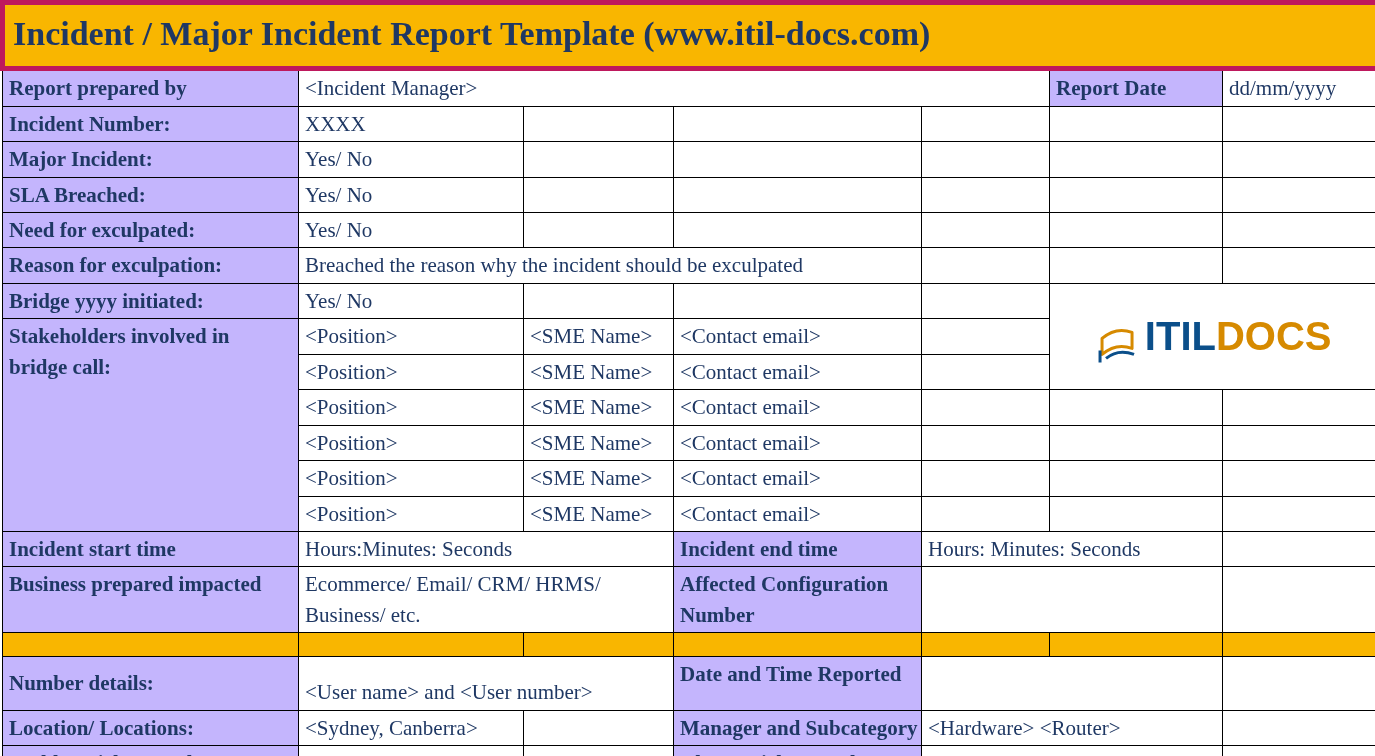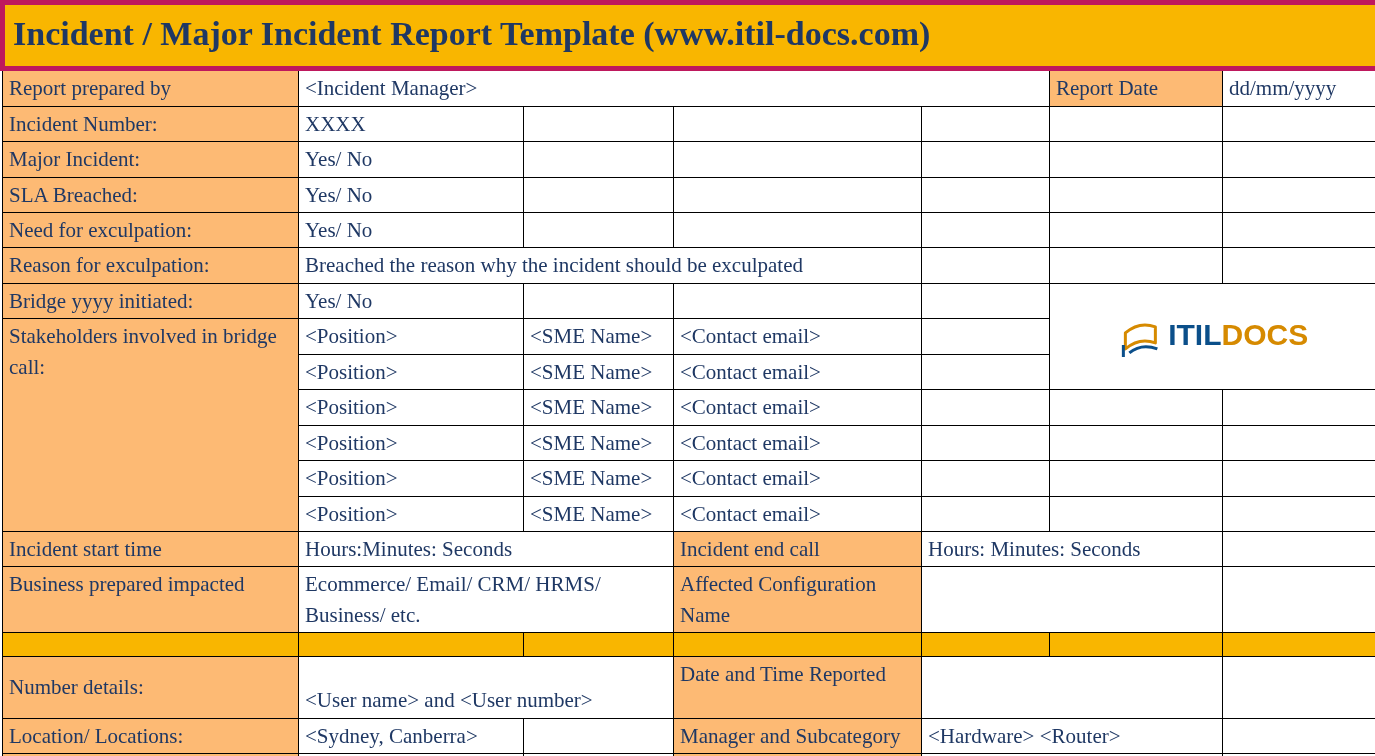--- a/index.html
+++ b/index.html
@@ -31,22 +31,22 @@
   .title-row td {
     background: #f9b600;
     font-size: 34px;
     font-weight: bold;
     color: #1f3864;
     padding: 4px 8px 8px 8px;
     border: 5px solid #be185d;
     margin-left: 26px;
   }
   .label {
-    background: #fdba74;
-    font-weight: normal;
+    background: #c4b5fd;
+    font-weight: bold;
   }
   .yellow-row td {
     background: #f9b600;
     height: 24px;
     padding: 0;
   }
   .logo-cell {
     position: relative;
     padding: 0;
     text-align: center;
@@ -54,21 +54,21 @@
   .logo-wrap {
     position: absolute;
     left: 50%;
     top: 50%;
     transform: translate(-50%,-50%);
     white-space: nowrap;
   }
   .logo-text {
     font-family: Arial, sans-serif;
     font-weight: bold;
-    font-size: 30px;
+    font-size: 40px;
     letter-spacing: 0px;
   }
   .logo-i { color: #0b4f8a; }
   .logo-d { color: #d68a00; }
   .logo-svg {
     display: inline-block;
     vertical-align: middle;
     margin-right: 2px;
   }
 </style>
@@ -123,21 +123,21 @@
     <td class="label">SLA Breached:</td>
     <td>Yes/ No</td>
     <td></td>
     <td></td>
     <td></td>
     <td></td>
     <td></td>
   </tr>
 
   <tr>
-    <td class="label">Need for exculpation:</td>
+    <td class="label">Need for exculpated:</td>
     <td>Yes/ No</td>
     <td></td>
     <td></td>
     <td></td>
     <td></td>
     <td></td>
   </tr>
 
   <tr>
     <td class="label">Reason for exculpation:</td>
@@ -207,46 +207,46 @@
     <td>&lt;SME Name&gt;</td>
     <td>&lt;Contact email&gt;</td>
     <td></td>
     <td></td>
     <td></td>
   </tr>
 
   <tr>
     <td class="label">Incident start time</td>
     <td colspan="2">Hours:Minutes: Seconds</td>
-    <td class="label">Incident end call</td>
+    <td class="label">Incident end time</td>
     <td colspan="2">Hours: Minutes: Seconds</td>
     <td></td>
   </tr>
 
   <tr>
     <td class="label wrap">Business prepared impacted</td>
     <td colspan="2" class="wrap">Ecommerce/ Email/ CRM/ HRMS/ Business/ etc.</td>
-    <td class="label wrap">Affected Configuration Name</td>
+    <td class="label wrap">Affected Configuration Number</td>
     <td colspan="2"></td>
     <td></td>
   </tr>
 
   <tr class="yellow-row">
     <td></td>
           <td></td>
           <td></td>
           <td></td>
           <td></td>
           <td></td>
           <td></td>
   </tr>
 
   <tr>
     <td class="label" style="vertical-align:middle">Number details:</td>
-    <td colspan="2" style="vertical-align:bottom;padding-top:28px">&lt;User name&gt; and &lt;User number&gt;</td>
+    <td colspan="2" style="vertical-align:bottom;padding-top:20px">&lt;User name&gt; and &lt;User number&gt;</td>
     <td class="label wrap">Date and Time Reported</td>
     <td colspan="2"></td>
     <td></td>
   </tr>
 
   <tr>
     <td class="label">Location/ Locations:</td>
     <td>&lt;Sydney, Canberra&gt;</td>
     <td></td>
     <td class="label">Manager and Subcategory</td>

